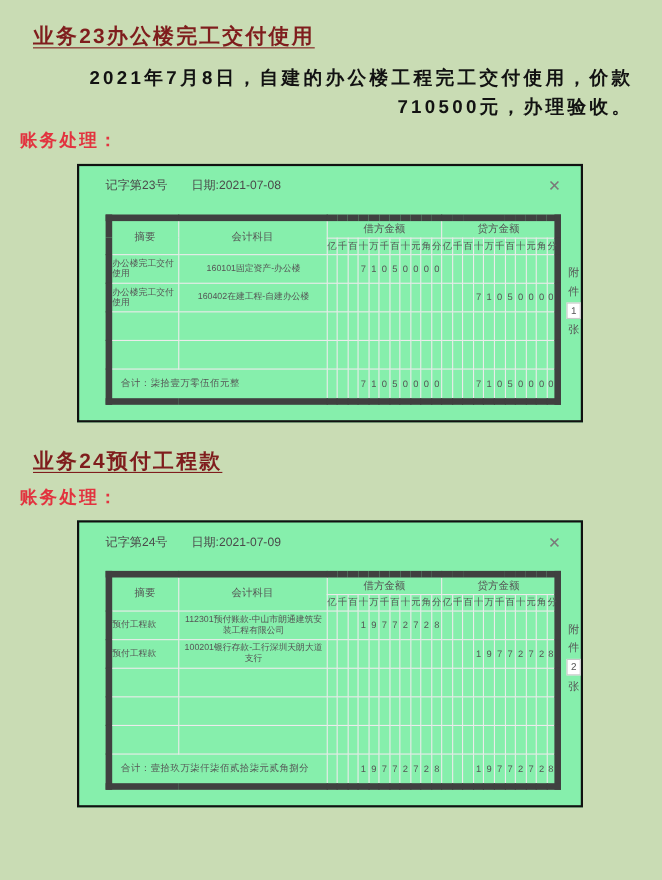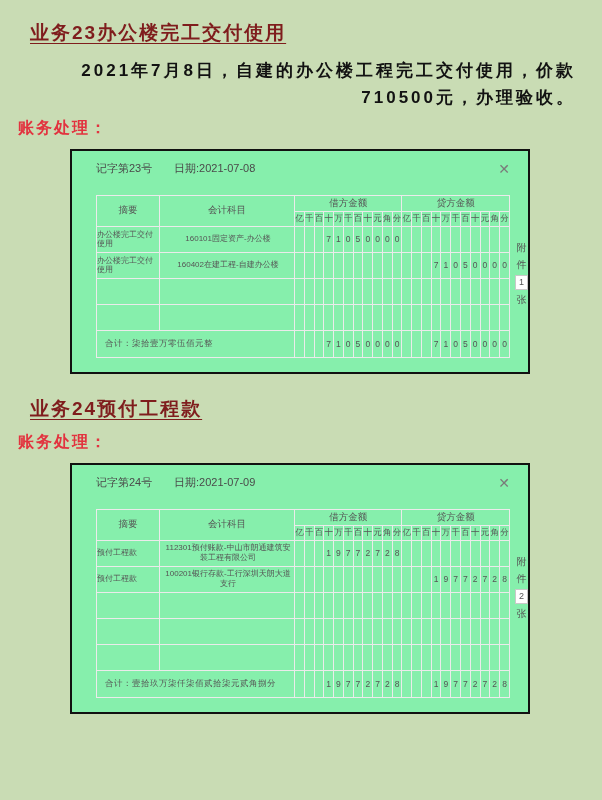--- a/index.html
+++ b/index.html
@@ -28,21 +28,21 @@
     border:2px solid #111111;box-sizing:border-box;
     padding:8px 0 14px 24px;
   }
   .panel-head{display:flex;align-items:center;height:20px;padding-right:18px;
     font-size:11px;color:#4a4a4a;}
   .vno{width:78px;}
   .vdate{flex:1;}
   .vclose{font-size:14px;color:#7a7a7a;cursor:pointer;line-height:1;}
   .panel-body{display:flex;margin-top:16px;}
   table.vtable{border-collapse:collapse;table-layout:fixed;width:414px;
-    border:1px solid #404040;padding-left:24px;}
+    border:6px solid #404040;padding-left:24px;}
   .vtable th,.vtable td{border:1px solid #ebebeb;padding:0;color:#555555;
     font-weight:normal;}
   col.c-sum{width:63px;} col.c-acct{width:135px;}
   .h-main{font-size:9.5px;height:15px;text-align:center;}
   .h-d{font-size:8.5px;height:14px;text-align:center;}
   td.cell-sum{font-size:8px;text-align:left;line-height:1.2;}
   td.cell-acct{font-size:8px;text-align:center;padding:1px 2px 1px 4px;line-height:1.3;}
   td.digit{font-size:8.5px;text-align:center;}
   .vtable tbody td{height:23px;}
   tr.total td{height:26px;}

